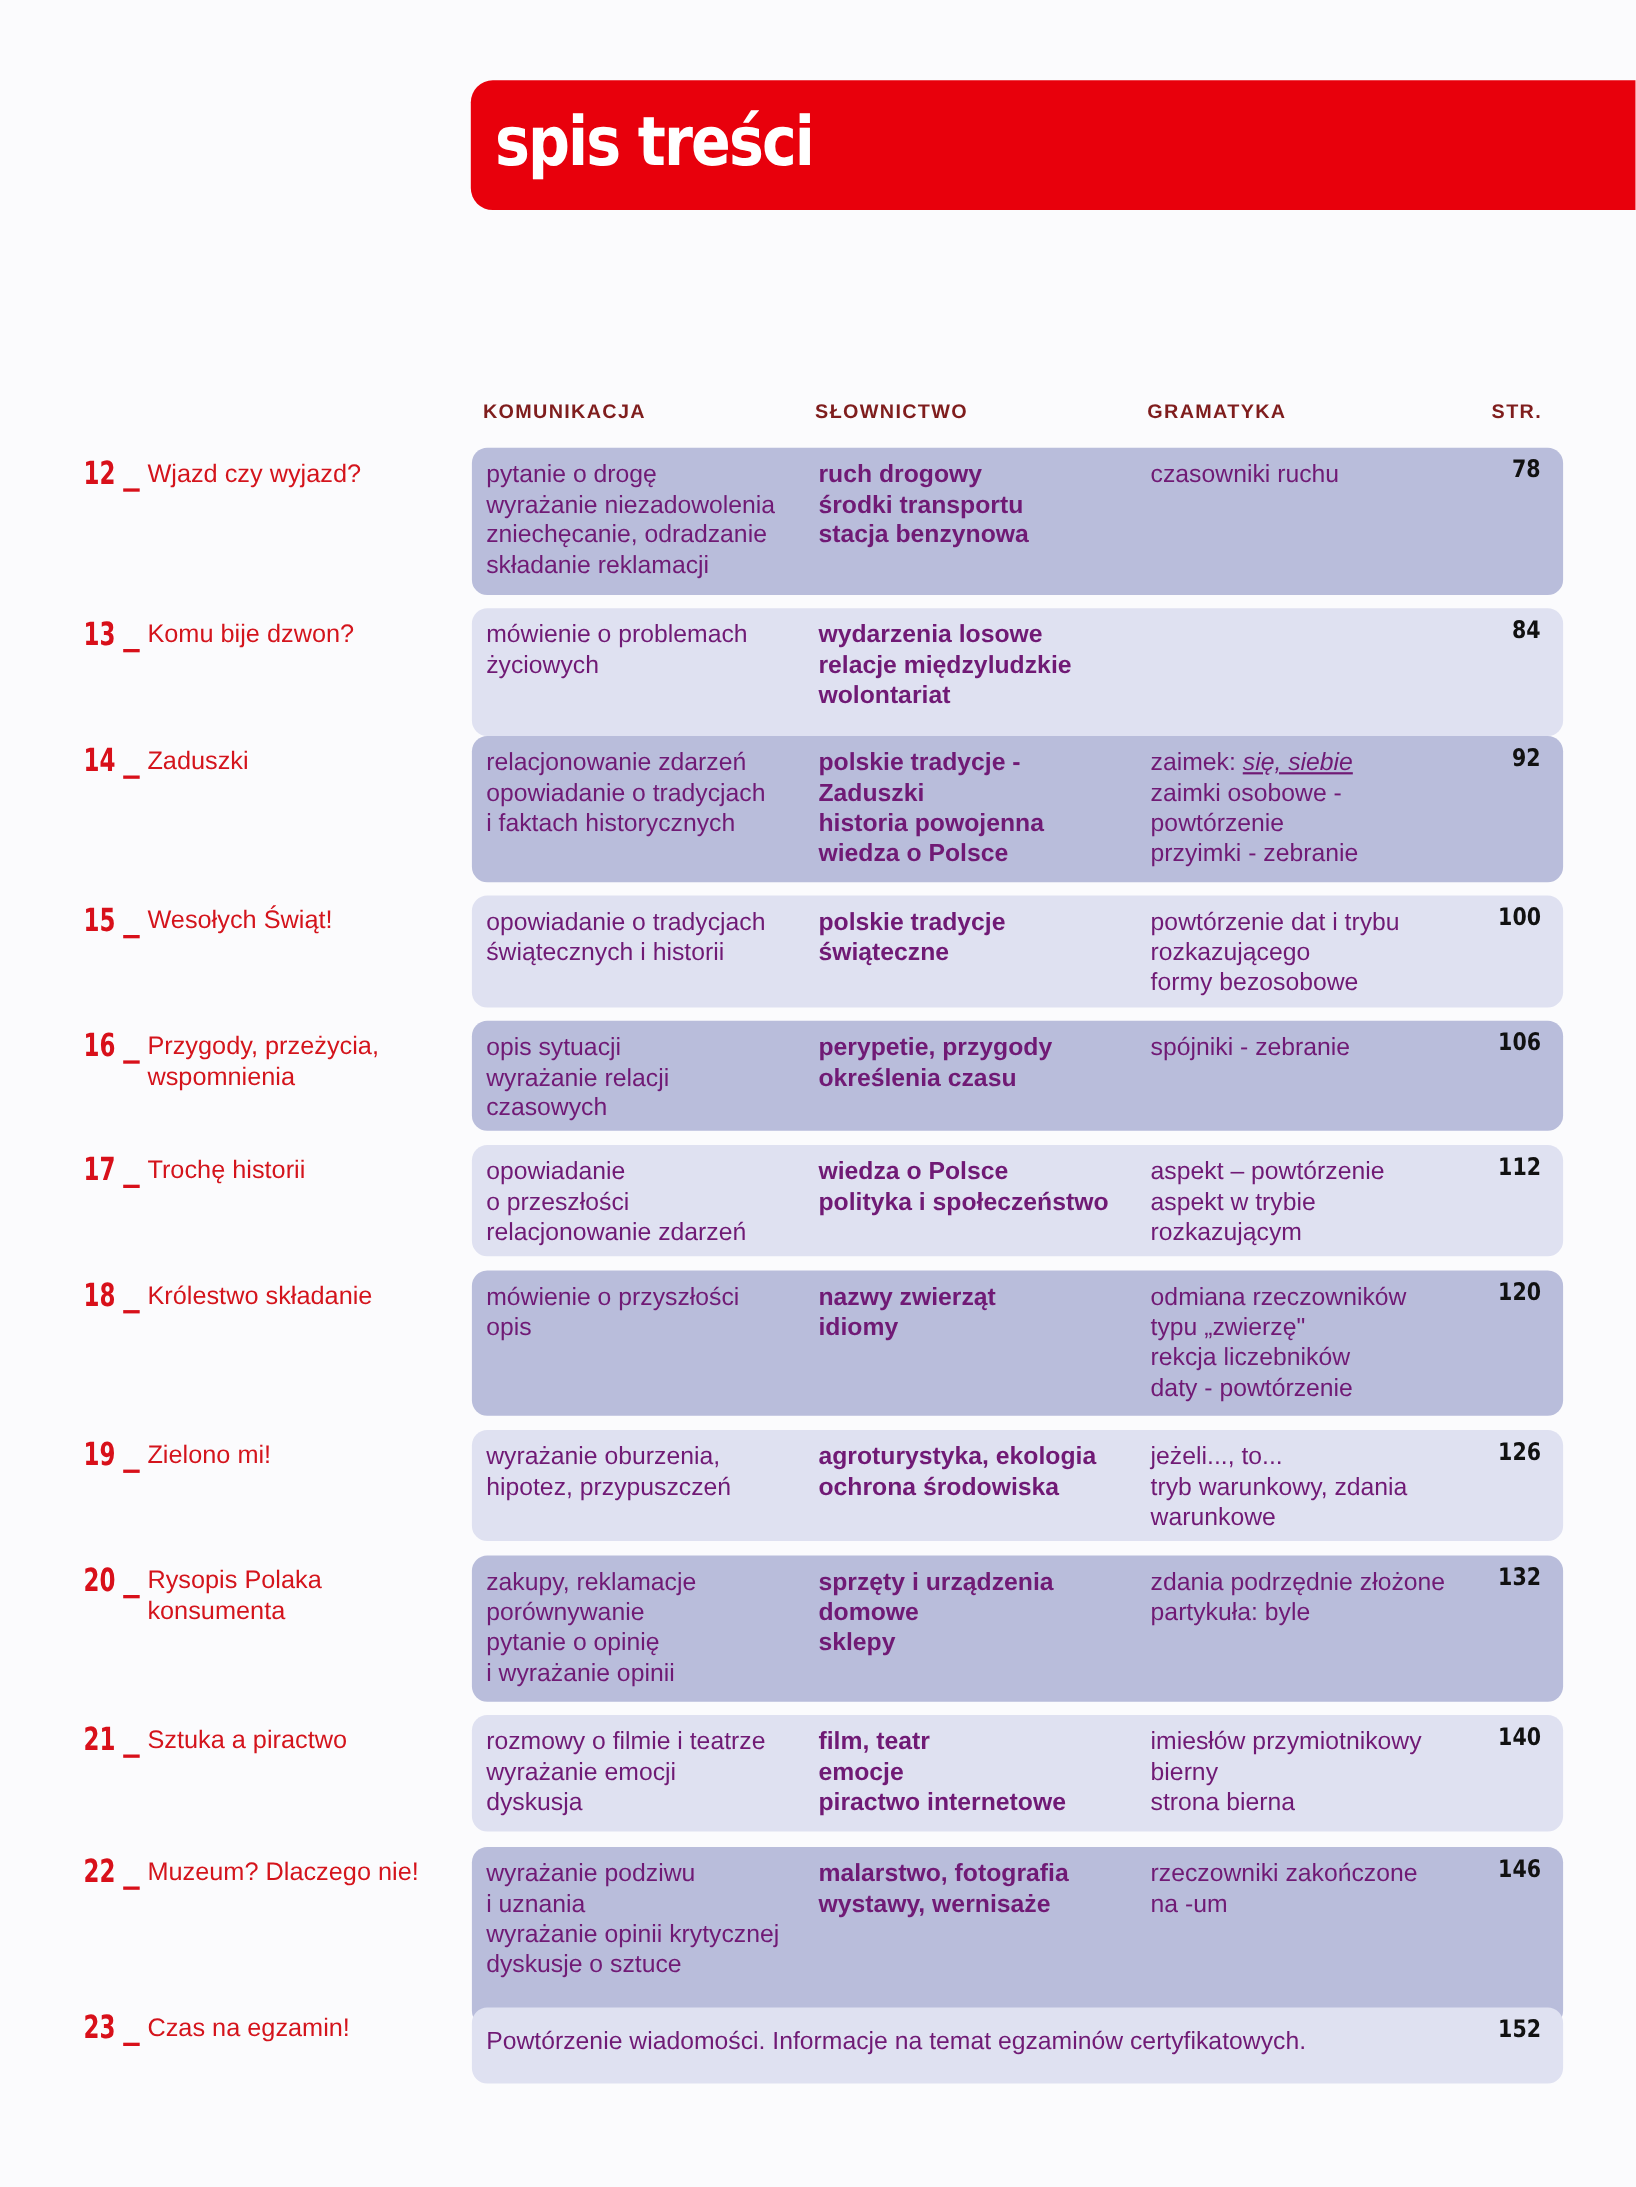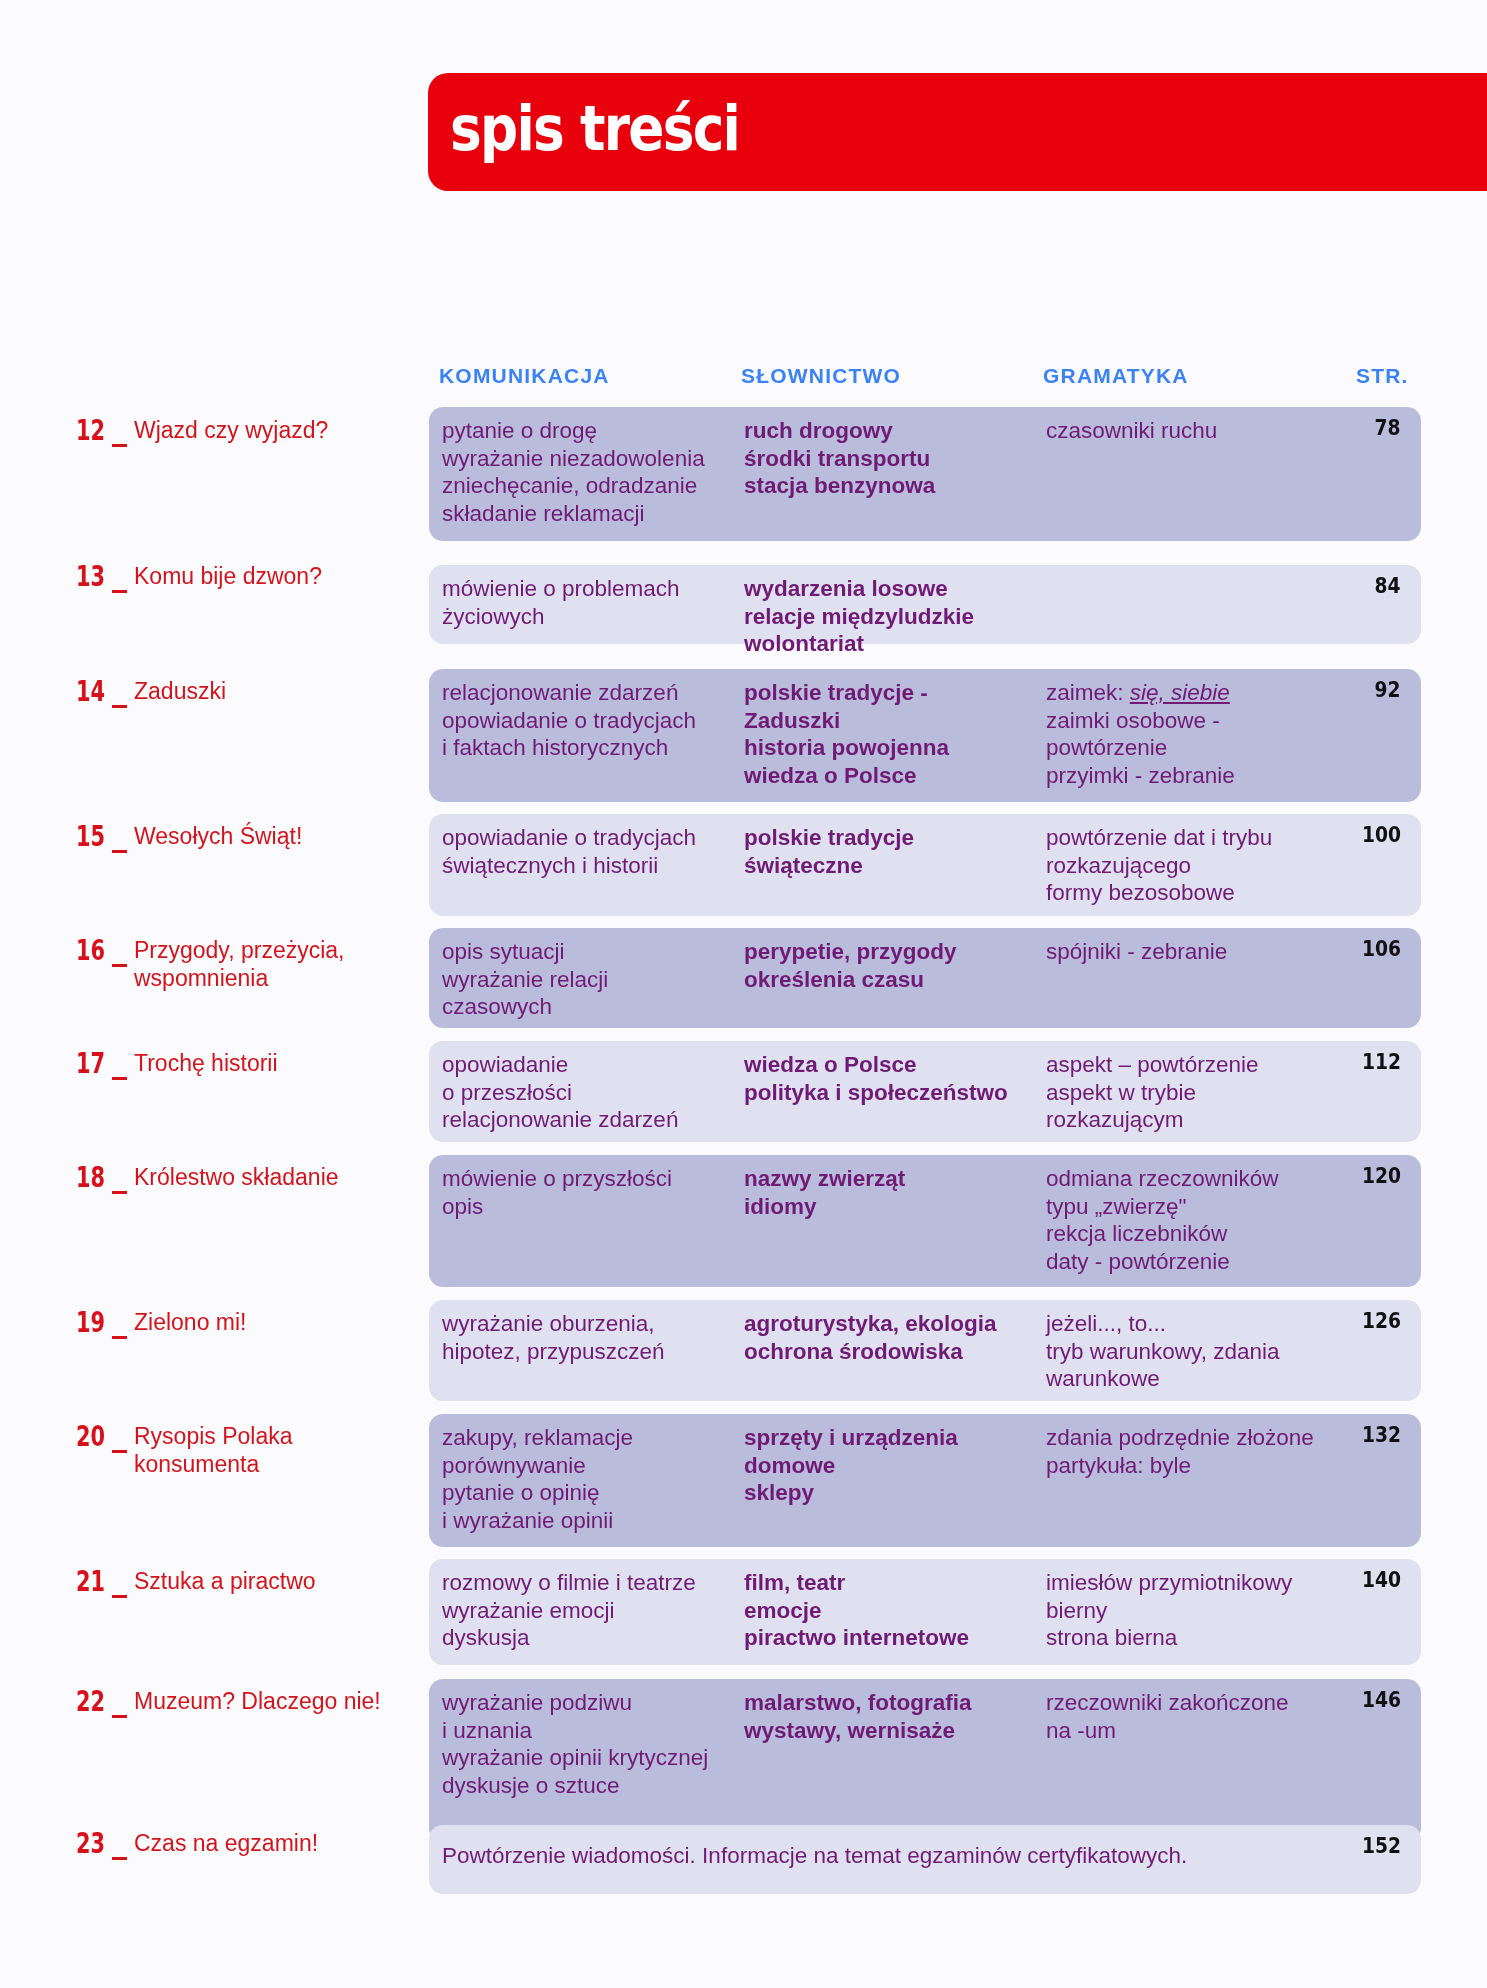--- a/index.html
+++ b/index.html
@@ -12,22 +12,22 @@
     position: absolute; left: 428px; top: 73px; width: 1059px; height: 118px;
     background: #e8000c; border-radius: 20px 0 0 20px;
   }
   .banner-title {
     position: absolute; left: 450px; top: 84px;
     color: #ffffff; font-family: "DejaVu Sans", sans-serif; font-weight: bold;
     font-size: 62px; letter-spacing: -2px; transform: scaleX(0.86); transform-origin: left top;
     line-height: 90px;
   }
   .col-head {
-    position: absolute; top: 364px; font-weight: bold; font-size: 21px;
-    color: #3b82f6; letter-spacing: 1.2px;
+    position: absolute; top: 364px; font-weight: bold; font-size: 18px;
+    color: #7f1d1d; letter-spacing: 1.2px;
   }
   .row { position: absolute; left: 0; width: 1487px; }
   .chapter {
     position: absolute; left: 76px; top: 0; color: #d4141c; display: flex; align-items: flex-start;
   }
   .chap-num {
     font-family: "DejaVu Sans", sans-serif; font-weight: bold; font-size: 29px;
     transform: scaleX(0.72); transform-origin: left top; width: 36px; line-height: 30px;
     color: #d8101a;
   }
@@ -84,21 +84,21 @@
     <div class="page">78</div>
   </div>
 </div>
 
 <div class="row" style="top:553px">
   <div class="chapter" style="top:8px">
     <span class="chap-num">13</span>
     <span class="chap-under"></span>
     <span class="chap-title">Komu bije dzwon?</span>
   </div>
-  <div class="box light" style="top:12px;height:79px">
+  <div class="box light" style="top:0;height:116px">
     <div class="cell c1">mówienie o problemach
 życiowych</div>
     <div class="cell c2">wydarzenia losowe
 relacje międzyludzkie
 wolontariat</div>
     <div class="page">84</div>
   </div>
 </div>
 
 <div class="row" style="top:669px">

